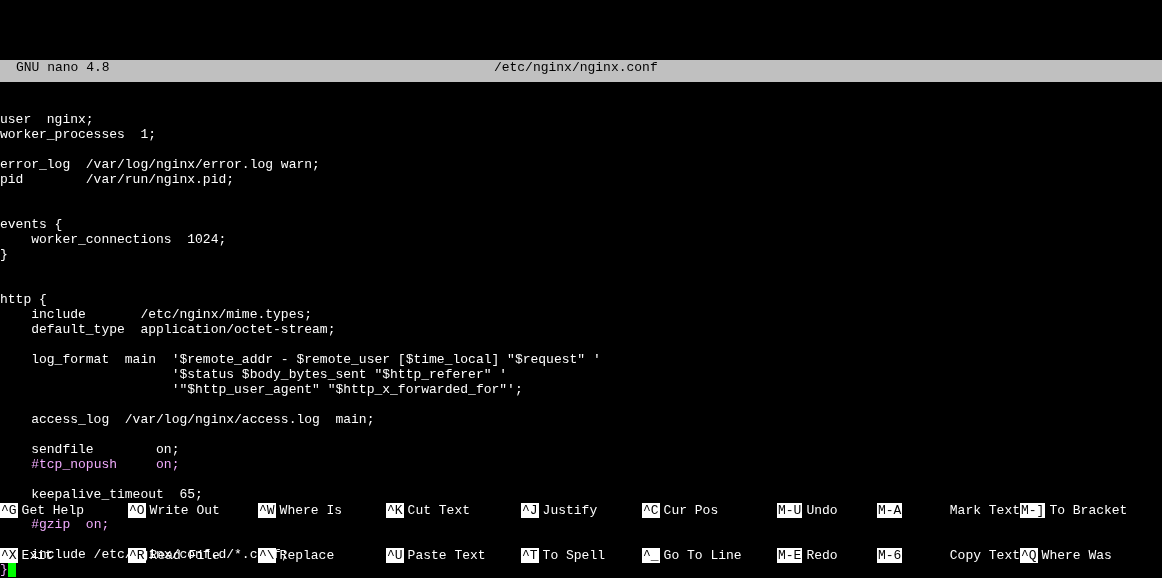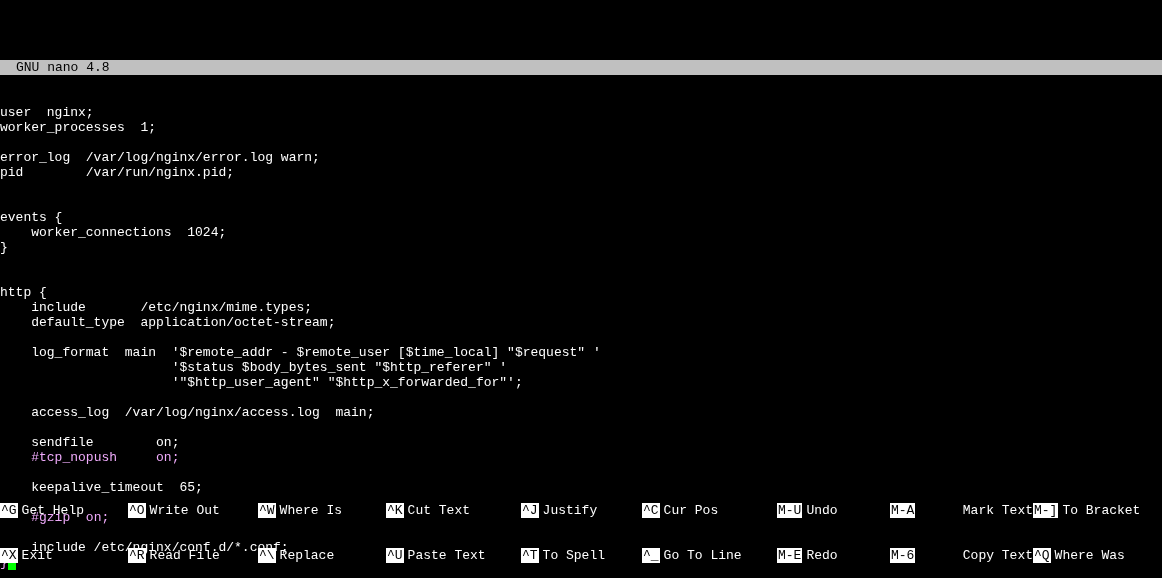--- a/index.html
+++ b/index.html
@@ -10,21 +10,21 @@
     font-family: "Courier New", monospace;
     font-size: 13px;
     line-height: 15px;
     color: #fff;
     overflow: hidden;
     white-space: pre;
   }
   .titlebar {
     background: #c0c0c0;
     color: #000;
-    height: 15px;
+    height: 22px;
     display: flex;
     width: 100%;
     gap: 44px;
   }
   .title-left { padding-left: 16px; }
   .title-center { flex: 1; text-align: center; }
   .editor {
     padding: 0;
     color: #fff;
   }
@@ -52,31 +52,32 @@
     color: #000;
     padding: 0 1px;
   }
   .desc { padding-left: 4px; }
   .col0 { width: 128px; }
   .col1 { width: 130px; }
   .col2 { width: 128px; }
   .col3 { width: 135px; }
   .col4 { width: 121px; }
   .col5 { width: 135px; }
-  .col6 { width: 113px; }
+  .col6 { width: 100px; }
   .col7 { width: 143px; justify-content: space-between; }
   .col8 { width: 129px; }
 </style>
 </head>
 <body>
 
 
 
 <div class="titlebar">
   <span class="title-left">GNU nano 4.8</span>
+  <span class="title-center">/etc/nginx/nginx.conf</span>
   <span style="width:120px"></span>
 </div>
 
 <div class="editor" id="editor"><div class="line">user  nginx;</div><div class="line">worker_processes  1;</div><div class="line"> </div><div class="line">error_log  /var/log/nginx/error.log warn;</div><div class="line">pid        /var/run/nginx.pid;</div><div class="line"> </div><div class="line"> </div><div class="line">events {</div><div class="line">    worker_connections  1024;</div><div class="line">}</div><div class="line"> </div><div class="line"> </div><div class="line">http {</div><div class="line">    include       /etc/nginx/mime.types;</div><div class="line">    default_type  application/octet-stream;</div><div class="line"> </div><div class="line">    log_format  main  '$remote_addr - $remote_user [$time_local] "$request" '</div><div class="line">                      '$status $body_bytes_sent "$http_referer" '</div><div class="line">                      '"$http_user_agent" "$http_x_forwarded_for"';</div><div class="line"> </div><div class="line">    access_log  /var/log/nginx/access.log  main;</div><div class="line"> </div><div class="line">    sendfile        on;</div><div class="line"><span>    </span><span class="comment">#tcp_nopush     on;</span></div><div class="line"> </div><div class="line">    keepalive_timeout  65;</div><div class="line"> </div><div class="line"><span>    </span><span class="comment">#gzip  on;</span></div><div class="line"> </div><div class="line">    include /etc/nginx/conf.d/*.conf;</div><div class="line"><span class="brace comment">}</span><span class="cursor"> </span></div></div>
 
 <div class="shortcuts">
   <div class="shortcut-row" id="row1"><div class="shortcut col0"><span class="key">^G</span><span class="desc">Get Help</span></div><div class="shortcut col1"><span class="key">^O</span><span class="desc">Write Out</span></div><div class="shortcut col2"><span class="key">^W</span><span class="desc">Where Is</span></div><div class="shortcut col3"><span class="key">^K</span><span class="desc">Cut Text</span></div><div class="shortcut col4"><span class="key">^J</span><span class="desc">Justify</span></div><div class="shortcut col5"><span class="key">^C</span><span class="desc">Cur Pos</span></div><div class="shortcut col6"><span class="key">M-U</span><span class="desc">Undo</span></div><div class="shortcut col7"><span class="key">M-A</span><span class="desc">Mark Text</span></div><div class="shortcut col8"><span class="key">M-]</span><span class="desc">To Bracket</span></div></div>
   <div class="shortcut-row" id="row2"><div class="shortcut col0"><span class="key">^X</span><span class="desc">Exit</span></div><div class="shortcut col1"><span class="key">^R</span><span class="desc">Read File</span></div><div class="shortcut col2"><span class="key">^\</span><span class="desc">Replace</span></div><div class="shortcut col3"><span class="key">^U</span><span class="desc">Paste Text</span></div><div class="shortcut col4"><span class="key">^T</span><span class="desc">To Spell</span></div><div class="shortcut col5"><span class="key">^_</span><span class="desc">Go To Line</span></div><div class="shortcut col6"><span class="key">M-E</span><span class="desc">Redo</span></div><div class="shortcut col7"><span class="key">M-6</span><span class="desc">Copy Text</span></div><div class="shortcut col8"><span class="key">^Q</span><span class="desc">Where Was</span></div></div>
 </div>
 

